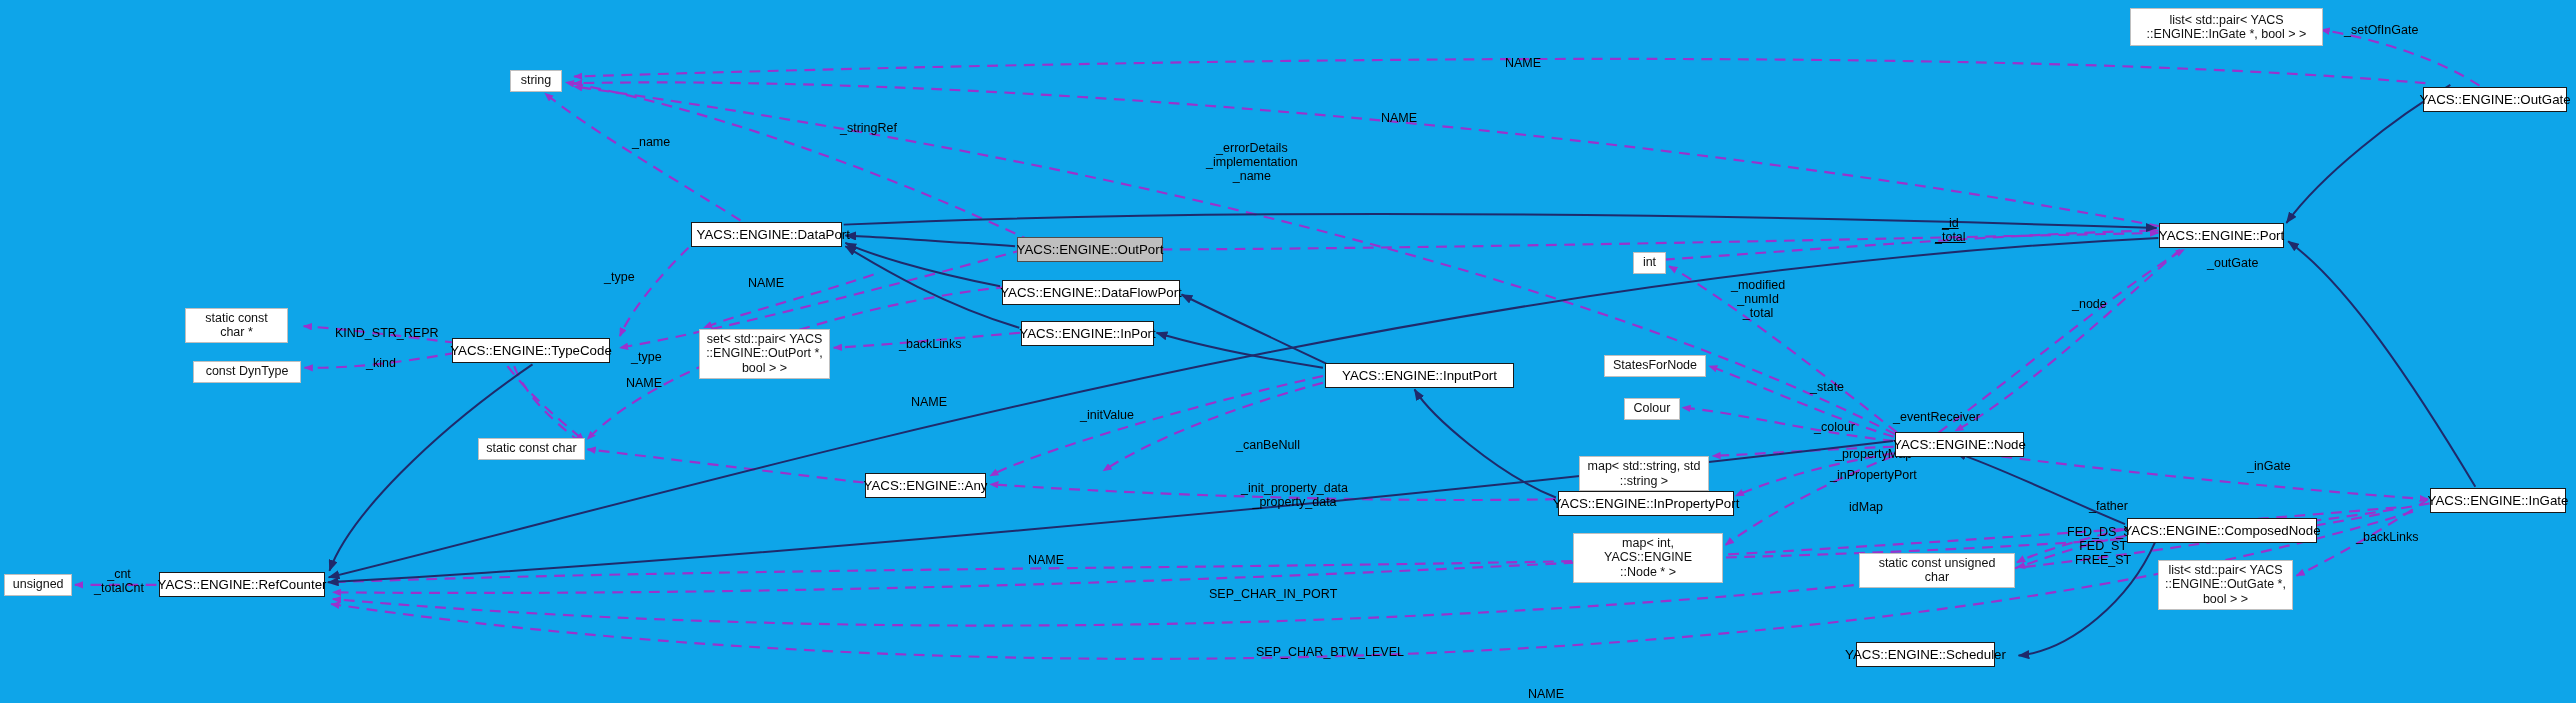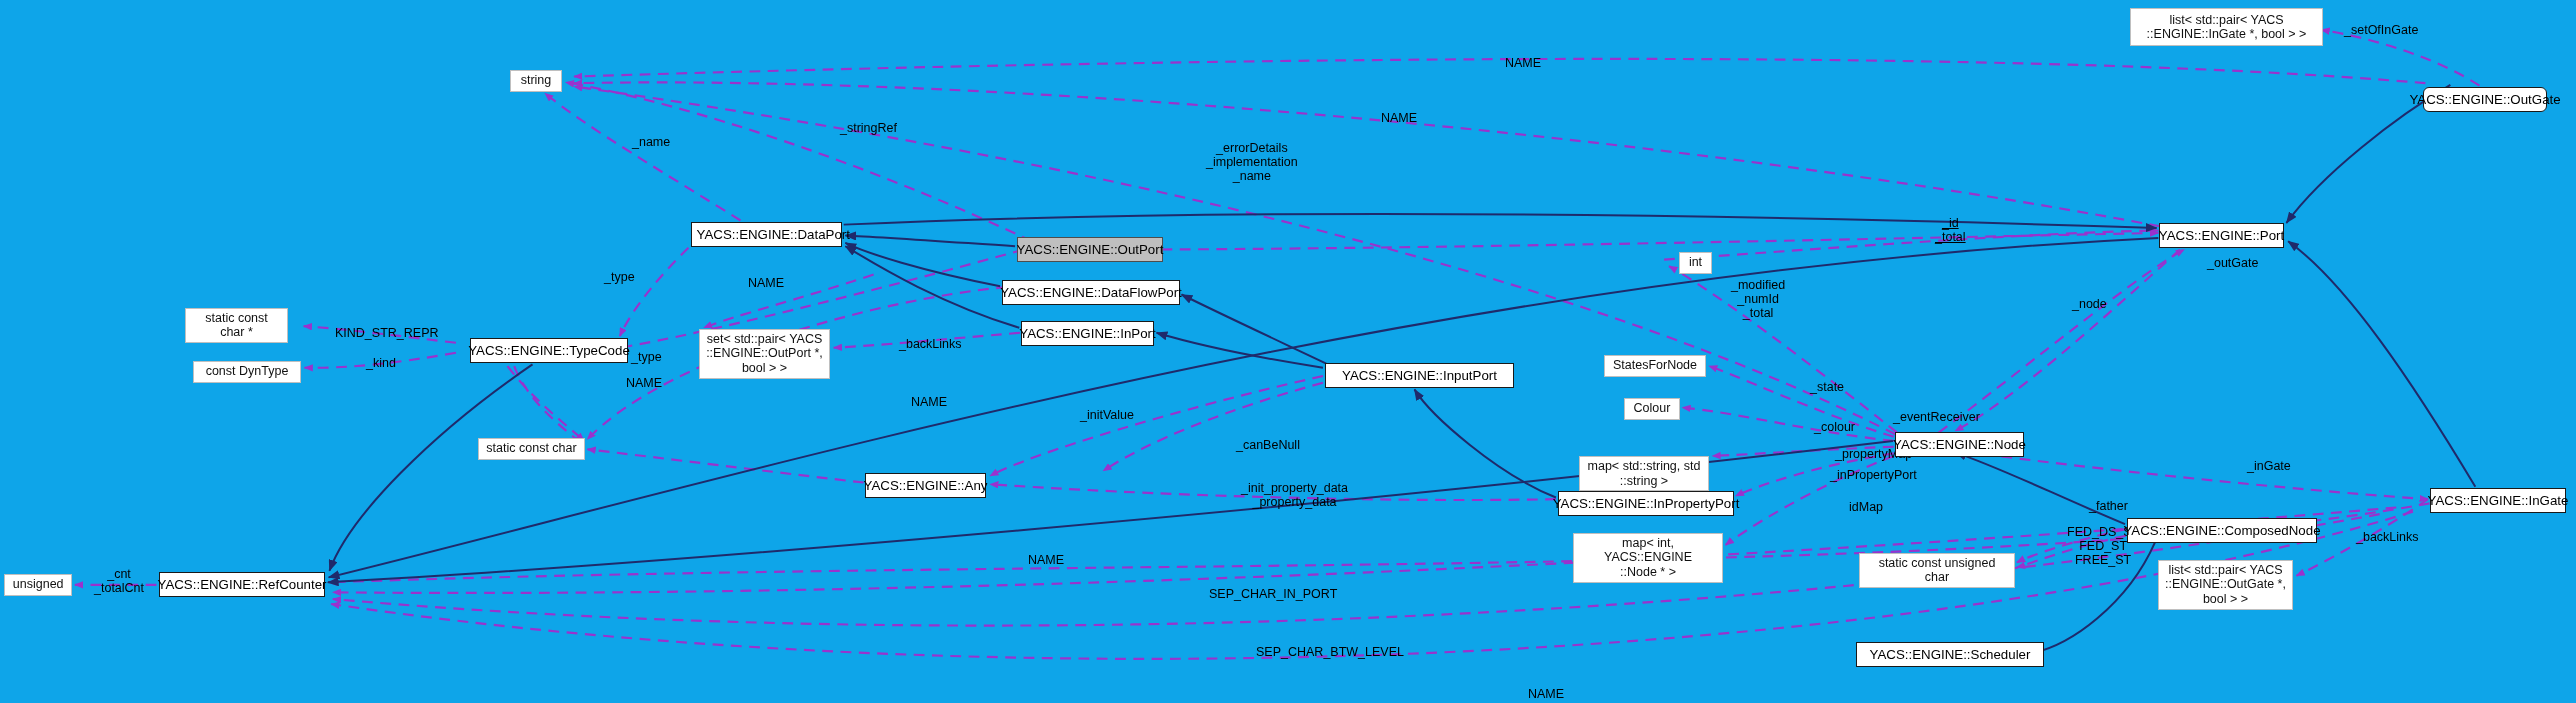--- a/index.html
+++ b/index.html
@@ -175,29 +175,29 @@
 
       <path d="M2975,585 C2900,460 2820,340 2750,290"></path>
 
       <path d="M640,438 C520,520 420,620 396,686"></path>
     </g>
   </svg>
 
   <div id="node-layer">
       <div class="node plain" style="left: 2130px; top: 8.3px; width: 193px; min-height: 38px;">list&lt; std::pair&lt; YACS
 ::ENGINE::InGate *, bool &gt; &gt;</div>
-      <div class="node cls" style="left: 2423px; top: 87px; width: 124px; min-height: 25px; border-radius: 6px;">YACS::ENGINE::OutGate</div>
+      <div class="node cls" style="left: 2423px; top: 87px; width: 144px; min-height: 25px;">YACS::ENGINE::OutGate</div>
       <div class="node plain" style="left: 510px; top: 70px; width: 52px; min-height: 21.6px;">string</div>
       <div class="node cls" style="left: 691px; top: 222px; width: 151px; min-height: 25px; padding-left: 21px;">YACS::ENGINE::DataPort</div>
       <div class="node cls focus" style="left: 1017px; top: 237px; width: 146px; min-height: 25px;">YACS::ENGINE::OutPort</div>
       <div class="node cls" style="left: 2159px; top: 223px; width: 125px; min-height: 25px;">YACS::ENGINE::Port</div>
       <div class="node cls" style="left: 1002px; top: 280px; width: 178px; min-height: 25px;">YACS::ENGINE::DataFlowPort</div>
       <div class="node plain" style="left: 185px; top: 308px; width: 103px; min-height: 21.6px;">static const char *</div>
-      <div class="node cls" style="left: 470px; top: 338px; width: 158px; min-height: 25px;">YACS::ENGINE::TypeCode</div>
-      <div class="node plain" style="left: 1633px; top: 252px; width: 33px; min-height: 21.6px; margin-left: 46px;">int</div>
+      <div class="node cls" style="left: 452px; top: 338px; width: 158px; min-height: 25px;">YACS::ENGINE::TypeCode</div>
+      <div class="node plain" style="left: 1633px; top: 252px; width: 33px; min-height: 21.6px;">int</div>
       <div class="node cls" style="left: 1021px; top: 321px; width: 133px; min-height: 25px;">YACS::ENGINE::InPort</div>
       <div class="node plain" style="left: 193px; top: 361px; width: 108px; min-height: 21.6px;">const DynType</div>
       <div class="node plain" style="left: 699px; top: 329px; width: 131px; min-height: 40px;">set&lt; std::pair&lt; YACS
 ::ENGINE::OutPort *,
 bool &gt; &gt;</div>
       <div class="node plain" style="left: 1604px; top: 355px; width: 102px; min-height: 21.6px;">StatesForNode</div>
       <div class="node cls" style="left: 1325px; top: 363px; width: 189px; min-height: 25px;">YACS::ENGINE::InputPort</div>
       <div class="node plain" style="left: 1624px; top: 398px; width: 56px; min-height: 21.6px;">Colour</div>
       <div class="node cls" style="left: 2430px; top: 488px; width: 136px; min-height: 25px;">YACS::ENGINE::InGate</div>
       <div class="node plain" style="left: 478px; top: 438px; width: 107px; min-height: 21.6px;">static const char</div>
@@ -208,21 +208,21 @@
       <div class="node cls" style="left: 1558px; top: 491px; width: 176px; min-height: 25px;">YACS::ENGINE::InPropertyPort</div>
       <div class="node cls" style="left: 2127px; top: 518px; width: 190px; min-height: 25px;">YACS::ENGINE::ComposedNode</div>
       <div class="node plain" style="left: 1573px; top: 533px; width: 150px; min-height: 35px;">map&lt; int, YACS::ENGINE
 ::Node * &gt;</div>
       <div class="node plain" style="left: 1859px; top: 553px; width: 156px; min-height: 21.6px;">static const unsigned char</div>
       <div class="node plain" style="left: 2158px; top: 560px; width: 135px; min-height: 40px;">list&lt; std::pair&lt; YACS
 ::ENGINE::OutGate *,
 bool &gt; &gt;</div>
       <div class="node plain" style="left: 4.2px; top: 574px; width: 68px; min-height: 21.6px;">unsigned</div>
       <div class="node cls" style="left: 159px; top: 572px; width: 166px; min-height: 25px;">YACS::ENGINE::RefCounter</div>
-      <div class="node cls" style="left: 1856px; top: 642px; width: 188px; min-height: 25px;">YACS::ENGINE::Scheduler</div>
+      <div class="node cls" style="left: 1856px; top: 642px; width: 139px; min-height: 25px;">YACS::ENGINE::Scheduler</div>
     </div>
   <div id="label-layer">
       <div class="elabel" style="left: 2344px; top: 22.5px;">_setOfInGate</div>
       <div class="elabel" style="left: 1505px; top: 56px;">NAME</div>
       <div class="elabel" style="left: 1381px; top: 111px;">NAME</div>
       <div class="elabel" style="left: 632px; top: 135px;">_name</div>
       <div class="elabel" style="left: 840px; top: 121px;">_stringRef</div>
       <div class="elabel" style="left: 1206px; top: 141px;">_errorDetails
 _implementation
 _name</div>

